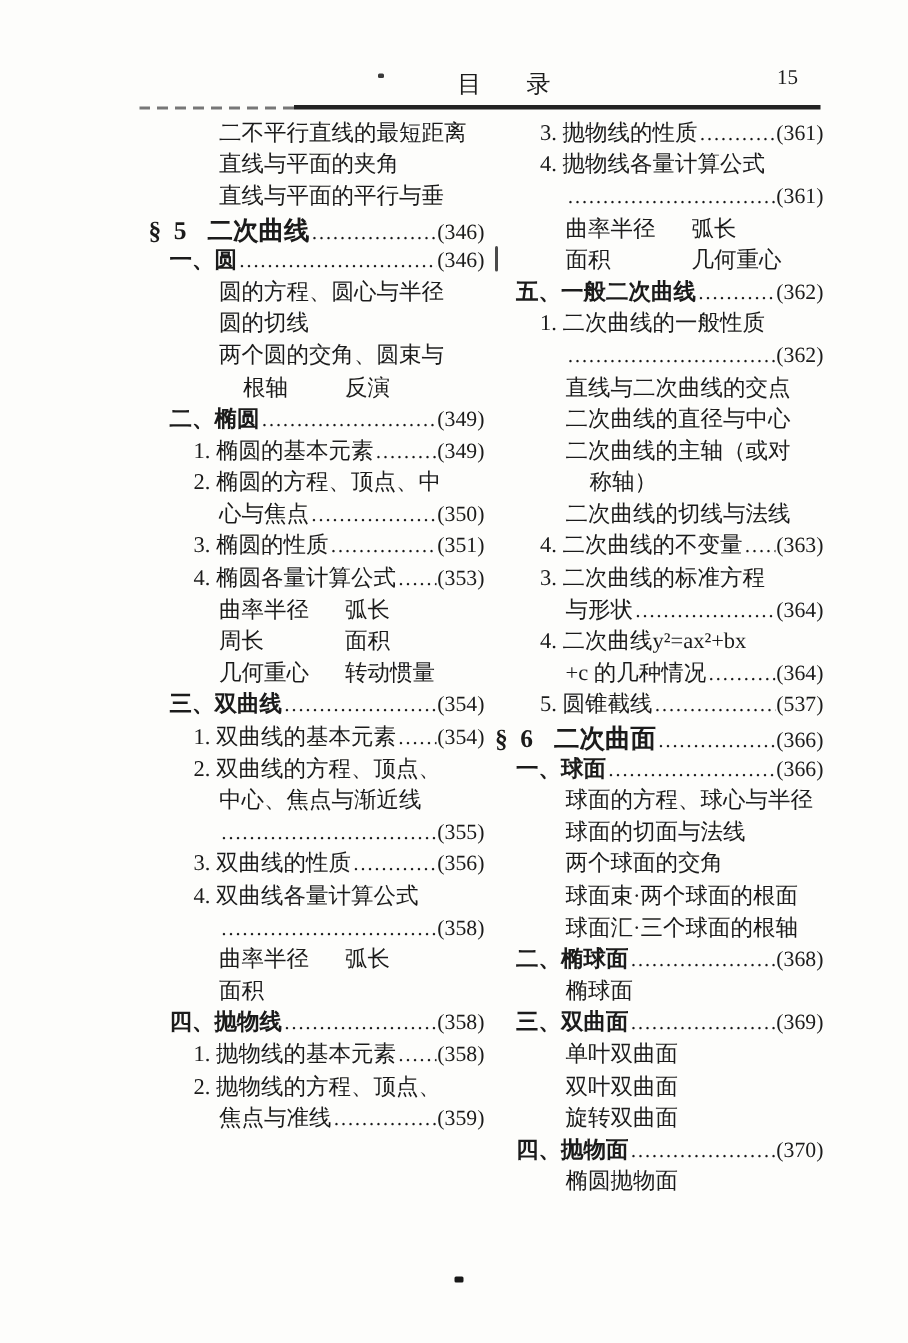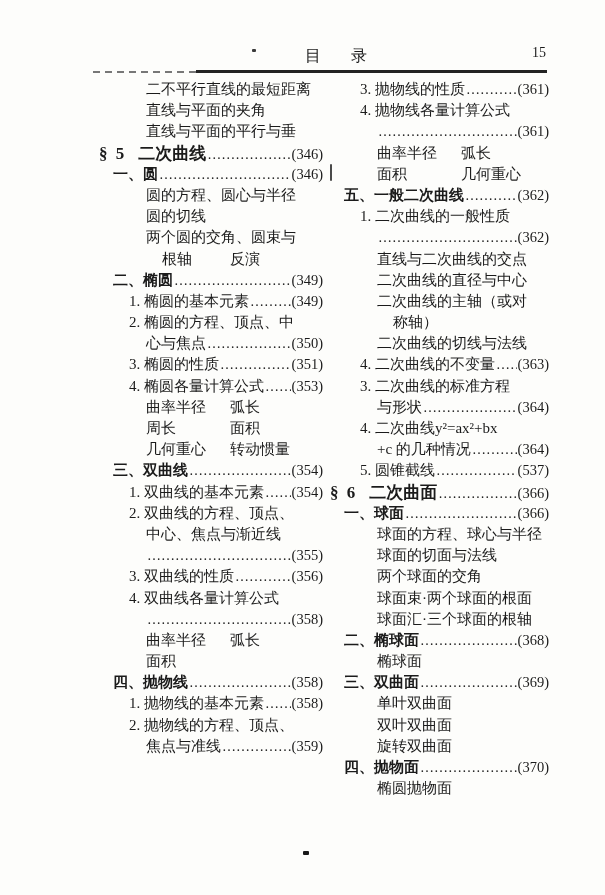--- a/index.html
+++ b/index.html
@@ -6,21 +6,21 @@
   body{
     width:605px;height:895px;position:relative;overflow:hidden;
     background:#fdfdfb;color:#1b1b1b;
     font-family:"Liberation Serif","DejaVu Serif",serif;
   }
   .page{position:absolute;inset:0;}
   .header-title{
     position:absolute;top:46px;left:279px;
     font-size:16px;letter-spacing:7px;white-space:nowrap;margin-left:26px;
   }
-  .page-number{position:absolute;top:45px;left:532px;font-size:14px;}
+  .page-number{position:absolute;top:45px;left:518px;font-size:14px;}
   .rule-dash{
     position:absolute;top:71px;left:93px;width:104px;height:2px;
     background:repeating-linear-gradient(90deg,#777 0 7px,transparent 7px 12px);
   }
   .rule-solid{position:absolute;top:70px;left:196px;width:351px;height:3px;background:#232323;}
   .col{position:absolute;top:79px;}
   .col-left{left:99px;width:224px;}
   .col-right{left:330px;width:219px;}
   .toc-line{
     display:flex;align-items:baseline;white-space:nowrap;

